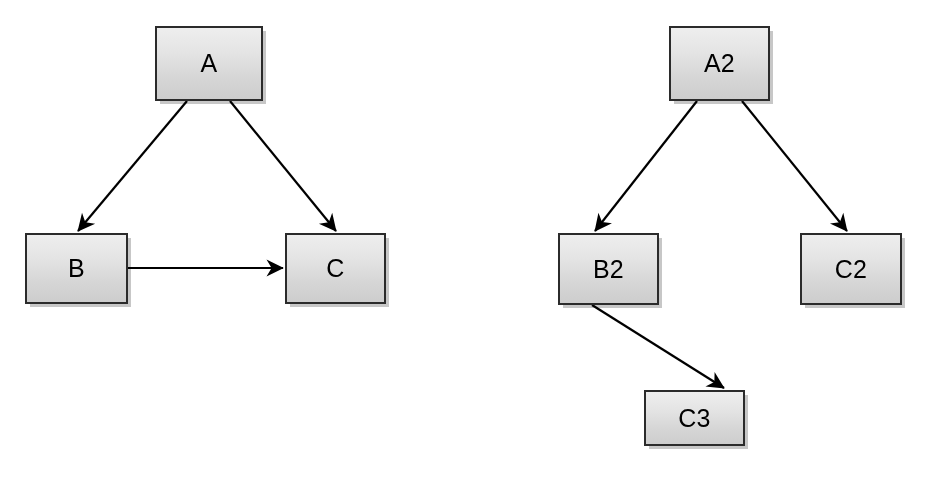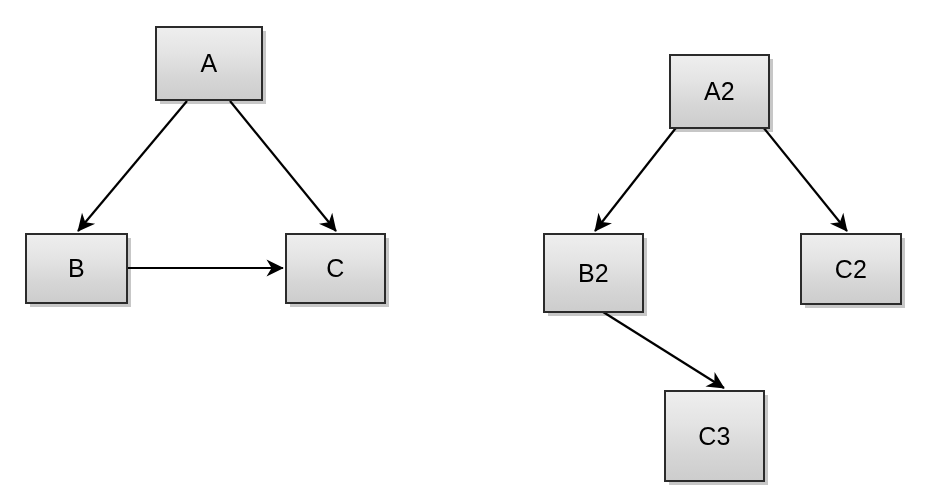--- a/index.html
+++ b/index.html
@@ -68,27 +68,27 @@
   <div id="nodes-layer">
       <div class="node" style="left: 155px; top: 26px; width: 108px; height: 75px;">
         <span class="node-label">A</span>
       </div>
       <div class="node" style="left: 25px; top: 233px; width: 103px; height: 71px;">
         <span class="node-label">B</span>
       </div>
       <div class="node" style="left: 285px; top: 233px; width: 101px; height: 71px;">
         <span class="node-label">C</span>
       </div>
-      <div class="node" style="left: 669px; top: 26px; width: 101px; height: 75px; margin-top: 28px;">
+      <div class="node" style="left: 669px; top: 26px; width: 101px; height: 75px;">
         <span class="node-label">A2</span>
       </div>
-      <div class="node" style="left: 543px; top: 233px; width: 101px; height: 80px;">
+      <div class="node" style="left: 558px; top: 233px; width: 101px; height: 72px;">
         <span class="node-label">B2</span>
       </div>
       <div class="node" style="left: 800px; top: 233px; width: 102px; height: 72px; text-align: right;">
         <span class="node-label">C2</span>
       </div>
-      <div class="node" style="left: 664px; top: 390px; width: 101px; height: 92px; justify-content: center;">
+      <div class="node" style="left: 644px; top: 390px; width: 101px; height: 56px; justify-content: center;">
         <span class="node-label">C3</span>
       </div>
     </div>
 
 </div>
 
 </body></html>

